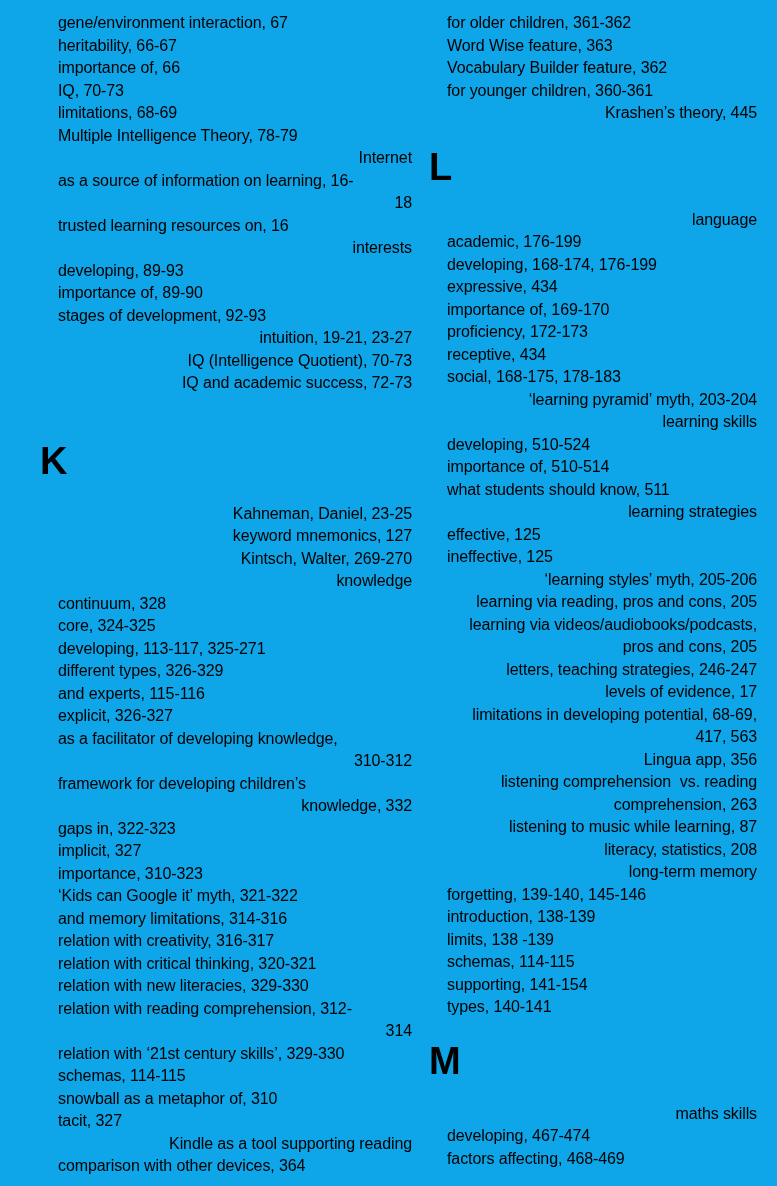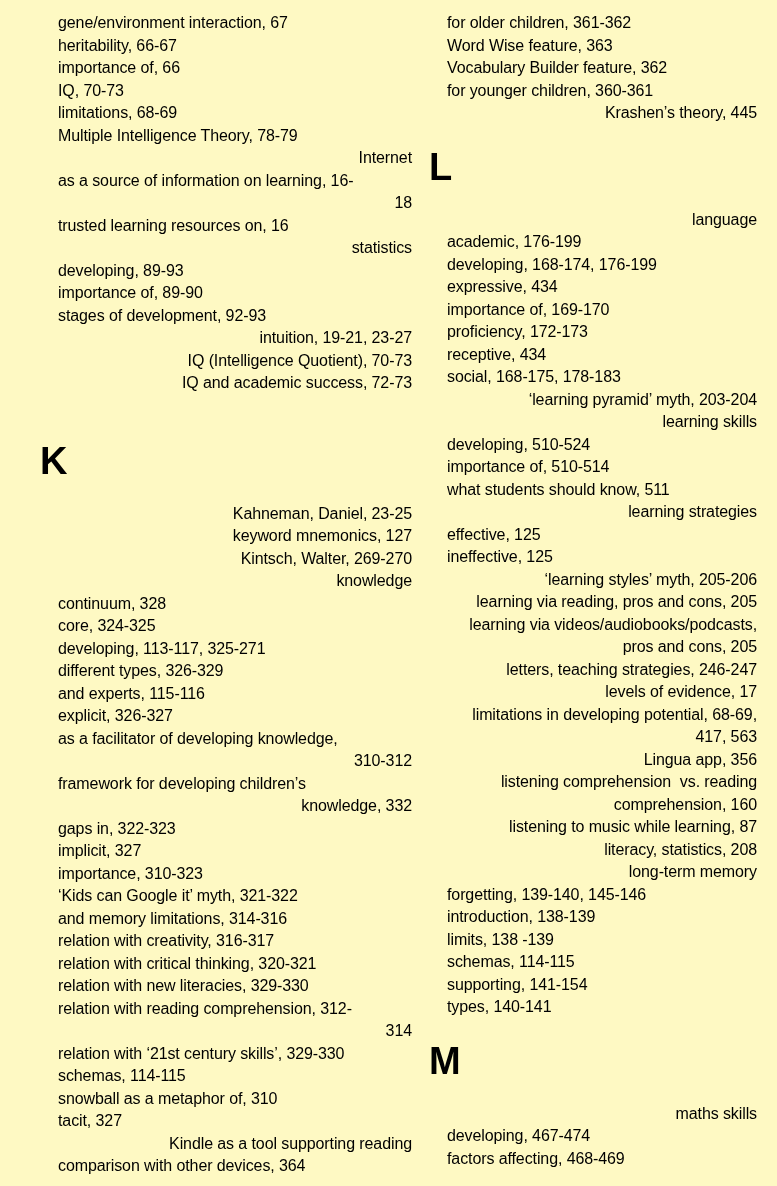--- a/index.html
+++ b/index.html
@@ -4,21 +4,21 @@
 <style>
   html, body {
     margin: 0;
     padding: 0;
     background: #ffffff;
   }
   #index-page {
     position: relative;
     width: 777px;
     height: 1186px;
-    background: #fef9c3;
+    background: #0ea5e9;
     color: #000000;
     font-family: "Liberation Sans", "DejaVu Sans", sans-serif;
     overflow: hidden;
   }
   .col {
     position: absolute;
     top: 12px;
   }
   .col-left  { left: 40px;  width: 372px; }
   .col-right { left: 429px; width: 328px; }
@@ -50,21 +50,21 @@
         <div class="line indent-1">gene/environment interaction, 67</div>
         <div class="line indent-1">heritability, 66-67</div>
         <div class="line indent-1">importance of, 66</div>
         <div class="line indent-1">IQ, 70-73</div>
         <div class="line indent-1">limitations, 68-69</div>
         <div class="line indent-1">Multiple Intelligence Theory, 78-79</div>
         <div class="line indent-0">Internet</div>
         <div class="line indent-1">as a source of information on learning, 16-</div>
         <div class="line indent-0">18</div>
         <div class="line indent-1">trusted learning resources on, 16</div>
-        <div class="line indent-0">statistics</div>
+        <div class="line indent-0">interests</div>
         <div class="line indent-1">developing, 89-93</div>
         <div class="line indent-1">importance of, 89-90</div>
         <div class="line indent-1">stages of development, 92-93</div>
         <div class="line indent-0">intuition, 19-21, 23-27</div>
         <div class="line indent-0">IQ (Intelligence Quotient), 70-73</div>
         <div class="line indent-0">IQ and academic success, 72-73</div>
       </div>
       <div class="heading">K</div>
       <div class="entries">
         <div class="line indent-0">Kahneman, Daniel, 23-25</div>
@@ -128,21 +128,21 @@
         <div class="line indent-0">‘learning styles’ myth, 205-206</div>
         <div class="line indent-0">learning via reading, pros and cons, 205</div>
         <div class="line indent-0">learning via videos/audiobooks/podcasts,</div>
         <div class="line indent-0">pros and cons, 205</div>
         <div class="line indent-0">letters, teaching strategies, 246-247</div>
         <div class="line indent-0">levels of evidence, 17</div>
         <div class="line indent-0">limitations in developing potential, 68-69,</div>
         <div class="line indent-0">417, 563</div>
         <div class="line indent-0">Lingua app, 356</div>
         <div class="line indent-0">listening comprehension  vs. reading</div>
-        <div class="line indent-0">comprehension, 160</div>
+        <div class="line indent-0">comprehension, 263</div>
         <div class="line indent-0">listening to music while learning, 87</div>
         <div class="line indent-0">literacy, statistics, 208</div>
         <div class="line indent-0">long-term memory</div>
         <div class="line indent-1">forgetting, 139-140, 145-146</div>
         <div class="line indent-1">introduction, 138-139</div>
         <div class="line indent-1">limits, 138 -139</div>
         <div class="line indent-1">schemas, 114-115</div>
         <div class="line indent-1">supporting, 141-154</div>
         <div class="line indent-1">types, 140-141</div>
       </div>

